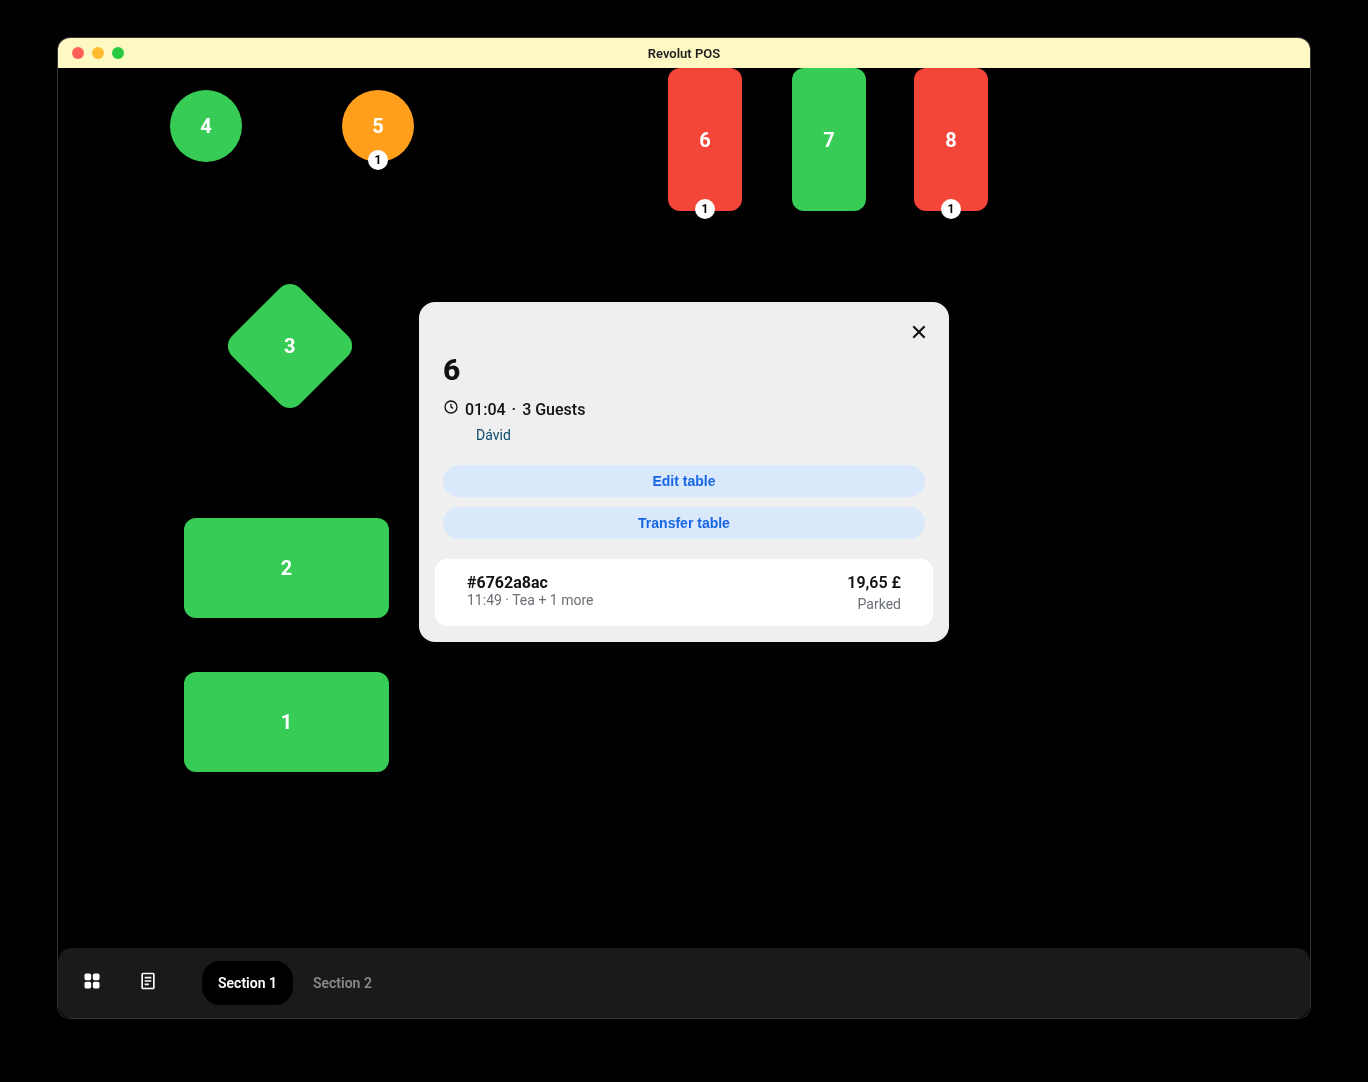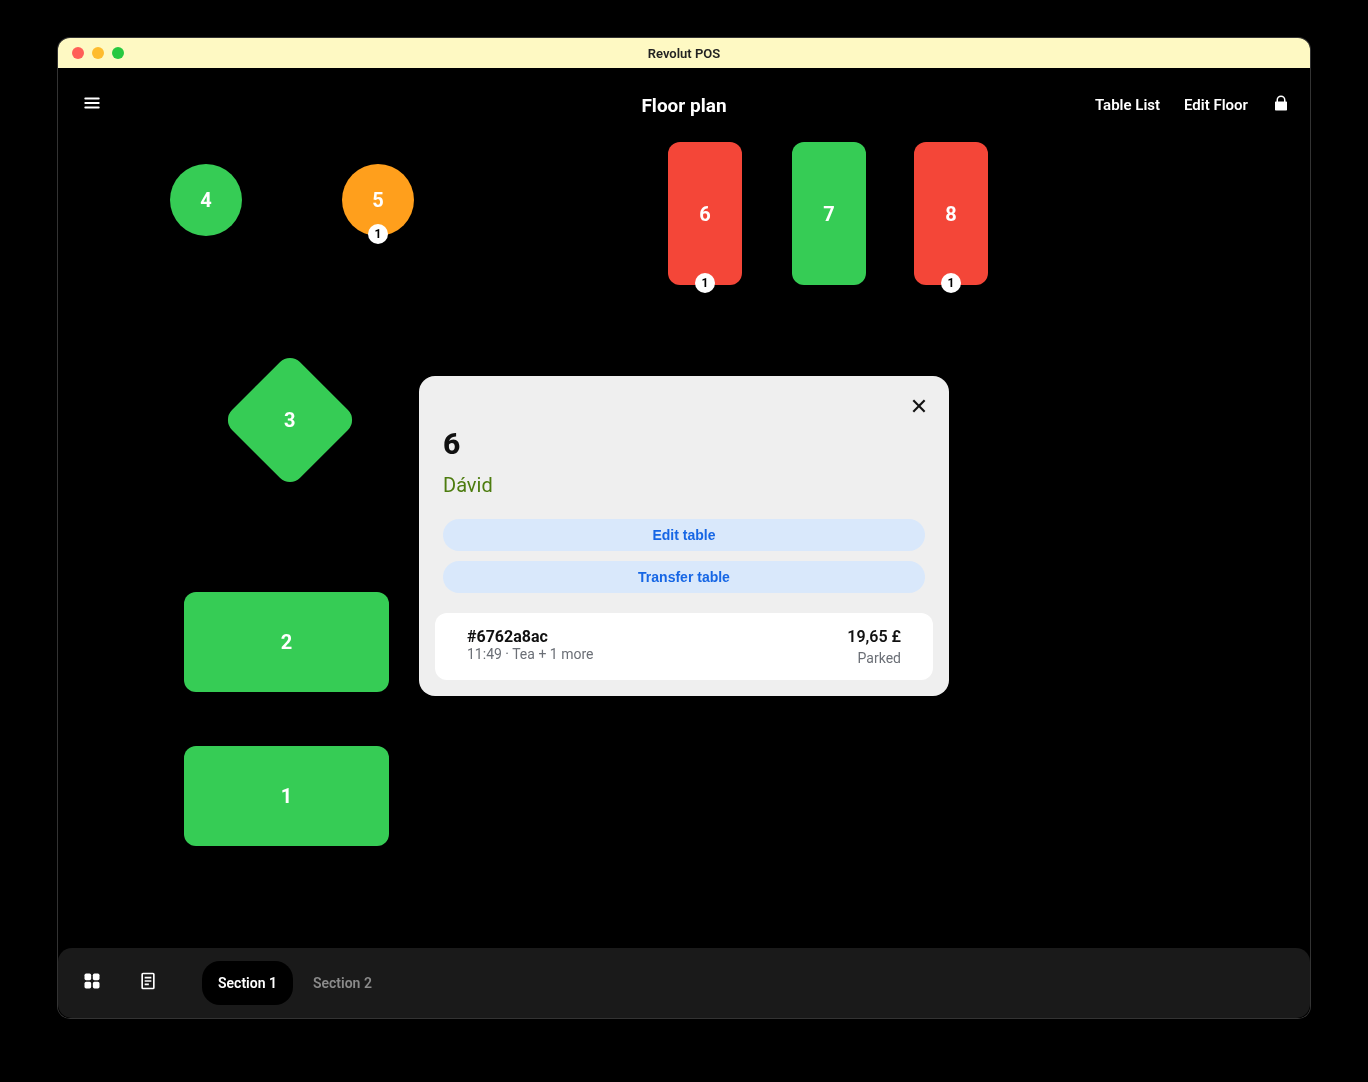--- a/index.html
+++ b/index.html
@@ -168,22 +168,23 @@
     display: flex;
     align-items: center;
     gap: 6px;
     font-size: 16px;
     font-weight: 500;
     color: #111;
   }
   .clock-icon svg { width: 16px; height: 16px; }
   .popover-server {
     margin-top: 8px;
-    font-size: 20px;
-    color: #4d7c0f;
+    font-size: 14px;
+    color: #0c4a6e;
+    margin-left: 33px;
   }
   .popover-actions {
     display: flex;
     gap: 10px;
     margin-top: 22px;
     flex-direction: column;
   }
   .pill-btn {
     background: #d9e8fb;
     color: #1666e5;
@@ -262,41 +263,20 @@
   <div class="titlebar">
     <div class="traffic-lights">
       <div class="traffic-light tl-red"></div>
       <div class="traffic-light tl-yellow"></div>
       <div class="traffic-light tl-green"></div>
     </div>
     <div class="titlebar-title">Revolut POS</div>
   </div>
 
   <div class="app">
-    <div class="topbar">
-      <div class="menu-btn">
-        <span>
-          <svg viewBox="0 0 24 24" fill="none" stroke="#fff" stroke-width="2.5" stroke-linecap="round">
-              <line x1="3" y1="6" x2="21" y2="6"></line>
-              <line x1="3" y1="12" x2="21" y2="12"></line>
-              <line x1="3" y1="18" x2="21" y2="18"></line>
-            </svg>
-        </span>
-      </div>
-      <div class="topbar-title">Floor plan</div>
-      <div class="topbar-right">
-        <span class="topbar-link">Table List</span>
-        <span class="topbar-link">Edit Floor</span>
-        <span class="lock-icon">
-          <svg viewBox="0 0 24 24" fill="#fff">
-              <path d="M6 10V8a6 6 0 1 1 12 0v2h1a1 1 0 0 1 1 1v10a1 1 0 0 1-1 1H5a1 1 0 0 1-1-1V11a1 1 0 0 1 1-1h1zm2 0h8V8a4 4 0 1 0-8 0v2z"></path>
-            </svg>
-        </span>
-      </div>
-    </div>
 
     <div class="floor">
 
       <div class="table circle g-green" style="left:112px; top:22px;">
         <span class="num">4</span>
       </div>
       <div class="table circle g-orange" style="left:284px; top:22px;">
         <span class="num">5</span>
         <span class="badge">1</span>
       </div>
@@ -320,20 +300,31 @@
       <div class="table rect-lg g-green" style="left:126px; top:604px;">
         <span class="num">1</span>
       </div>
 
       <div class="popover" style="left:361px; top:234px;">
         <div class="popover-close">
           <span>✕</span>
         </div>
         <div class="popover-head">
           <div class="popover-title">6</div>
+          <div class="popover-sub">
+            <span class="clock-icon">
+              <svg viewBox="0 0 24 24" fill="none" stroke="#111" stroke-width="2">
+                  <circle cx="12" cy="12" r="9"></circle>
+                  <path d="M12 7v5l3 2"></path>
+                </svg>
+            </span>
+            <span>01:04</span>
+            <span>·</span>
+            <span>3 Guests</span>
+          </div>
           <div class="popover-server">Dávid</div>
           <div class="popover-actions">
             <button class="pill-btn">Edit table</button>
             <button class="pill-btn">Transfer table</button>
           </div>
         </div>
         <div class="order-card">
           <div class="order-left">
             <div class="order-id">#6762a8ac</div>
             <div class="order-desc">11:49 · Tea + 1 more</div>

